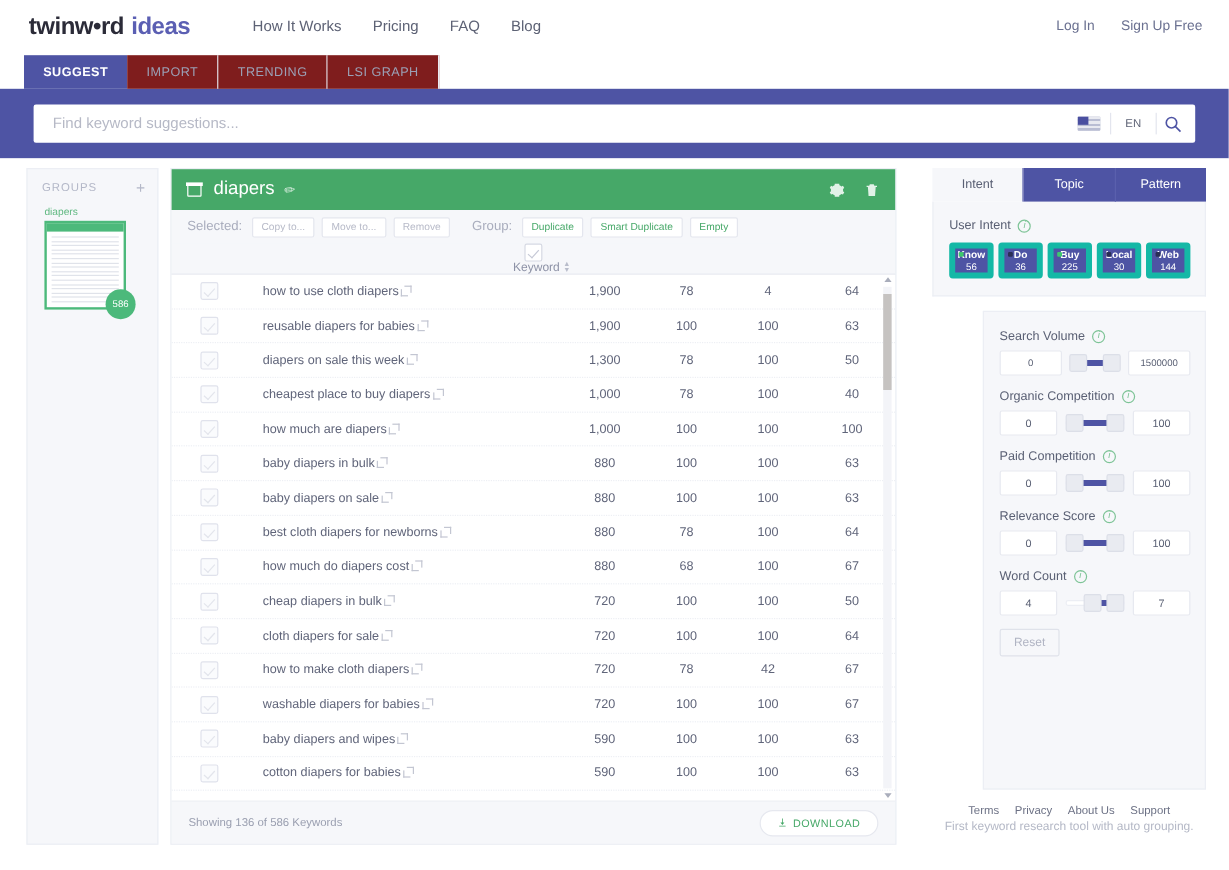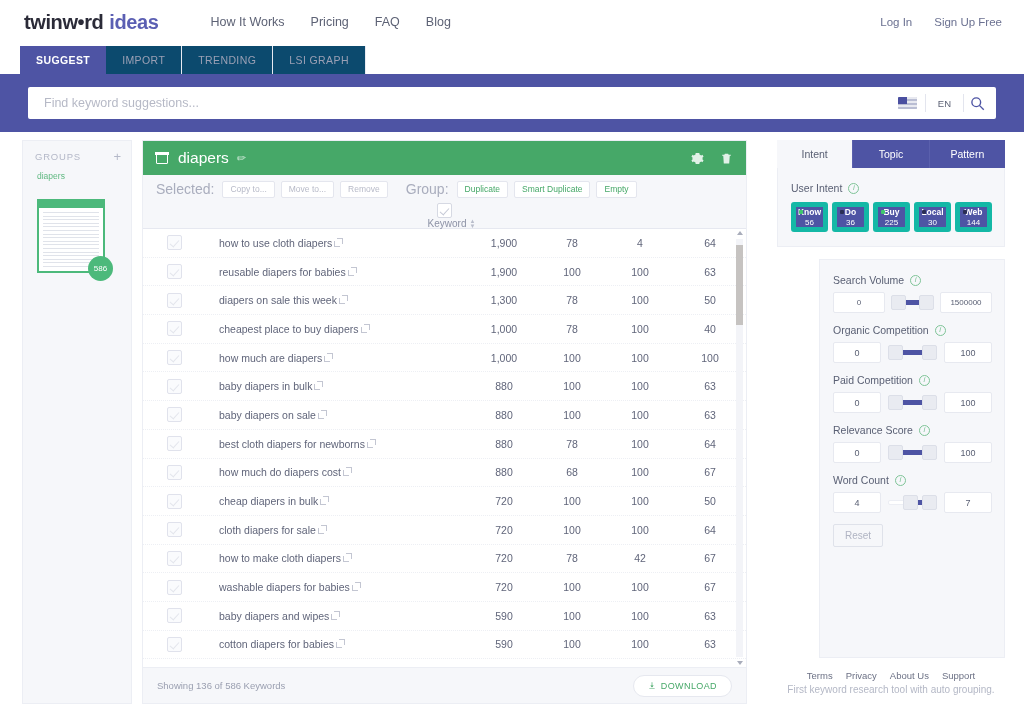--- a/index.html
+++ b/index.html
@@ -20,21 +20,21 @@
   .nav-links a { color: #5d6275; font-size: 12.5px; text-decoration: none; }
   .auth-links { margin-left: auto; margin-right: 22px; display: flex; gap: 22px; }
   .auth-links a { color: #6b7191; font-size: 11.5px; text-decoration: none; }
 
   
   .tabstrip { height: 30px; display: flex; align-items: flex-end;
               padding-left: 20px; background: #fff; }
   .tab { height: 28px; min-width: 68px; padding: 0 16px;
          display: flex; align-items: center; justify-content: center;
          font-size: 10.5px; letter-spacing: 0.4px; color: #9ba0b5;
-         background: #0c4a6e; border-right: 1px solid #e8eaf2; }
+         background: #7f1d1d; border-right: 1px solid #e8eaf2; }
   .tab.active { background: #4e54a4; color: #fff; font-weight: 600; border-right: none; }
 
   
   .searchband { height: 58px; background: #4e54a4; display: flex;
                 align-items: center; padding: 0 28px; }
   .searchbox { flex: 1; height: 32px; background: #fff; border-radius: 2px;
                display: flex; align-items: center; padding: 0 6px 0 16px; }
   .searchbox input { flex: 1; border: none; outline: none;
                      font-size: 12.5px; color: #3c3f52;
                      font-family: "Liberation Sans", sans-serif; }
@@ -56,21 +56,21 @@
 
   
   .grouprail { position: absolute; left: 22px; top: 8px; width: 110px; height: 564px;
                background: #f6f7fa; border: 1px solid #eceef4; }
   .grouprail-head { display: flex; align-items: center; justify-content: space-between;
                     padding: 9px 10px 2px 12px; }
   .grouprail-head .ttl { font-size: 9.5px; letter-spacing: 0.8px; color: #b4b8c8; }
   .grouprail-head .plus { font-size: 13px; color: #b4b8c8; line-height: 1; }
   .group-label { font-size: 8.5px; color: #5fb880; padding: 6px 0 3px 14px; }
   .group-thumb { position: relative; width: 68px; height: 74px; margin-left: 14px;
-                 border: 2px solid #4cb97b; background: #fff; margin-top: 15px; }
+                 border: 2px solid #4cb97b; background: #fff; }
   .group-thumb .bar { height: 7px; background: #4cb97b; }
   .group-thumb .lines { padding: 4px 4px 0 4px; }
   .group-thumb .ln { height: 1px; background: #e0e3ea; margin-bottom: 2.6px; }
   .group-badge { position: absolute; right: -10px; bottom: -10px;
                  width: 25px; height: 25px; border-radius: 50%; background: #4cb97b;
                  color: #fff; font-size: 8px; display: flex;
                  align-items: center; justify-content: center; }
 
   
   .maincard { position: absolute; left: 142px; top: 8px; width: 605px; height: 564px;
@@ -82,21 +82,21 @@
   .card-head .doc-ico::before { content: ""; position: absolute; left: -1.6px; right: -1.6px;
                         top: -1.6px; height: 3px; background: #fff; }
   .card-head .ttl { color: #fff; font-size: 15.5px; margin-left: 10px; font-weight: 400; }
   .card-head .pencil { color: #cfe9d8; font-size: 11px; margin-left: 8px;
                        transform: rotate(-8deg); }
   .card-head .ico-grp { margin-left: auto; display: flex; gap: 16px; align-items: center; }
   .card-head .ico-grp svg { width: 13px; height: 13px; fill: #e1f1e7; }
 
   .toolbar { height: 28px; background: #f6f7fa; display: flex; align-items: center;
              padding: 0 0 0 13px; gap: 6px; }
-  .tb-lbl { font-size: 14px; color: #a9adbd; margin-right: 2px; }
+  .tb-lbl { font-size: 11px; color: #a9adbd; margin-right: 2px; }
   .tb-btn { height: 17px; padding: 0 7px; display: flex; align-items: center;
             font-size: 8.5px; background: #fff; border: 1px solid #e4e6ee;
             border-radius: 2px; color: #b7bac8; }
   .tb-btn.on { color: #46a868; }
   .tb-lbl.g2 { margin-left: 12px; }
 
   
   .thead { display: flex; align-items: center; height: 26px;
            background: #f6f7fa; border-bottom: 1px solid #e6e8f0;
            font-size: 10px; color: #8d92a6; flex-direction: column; }

